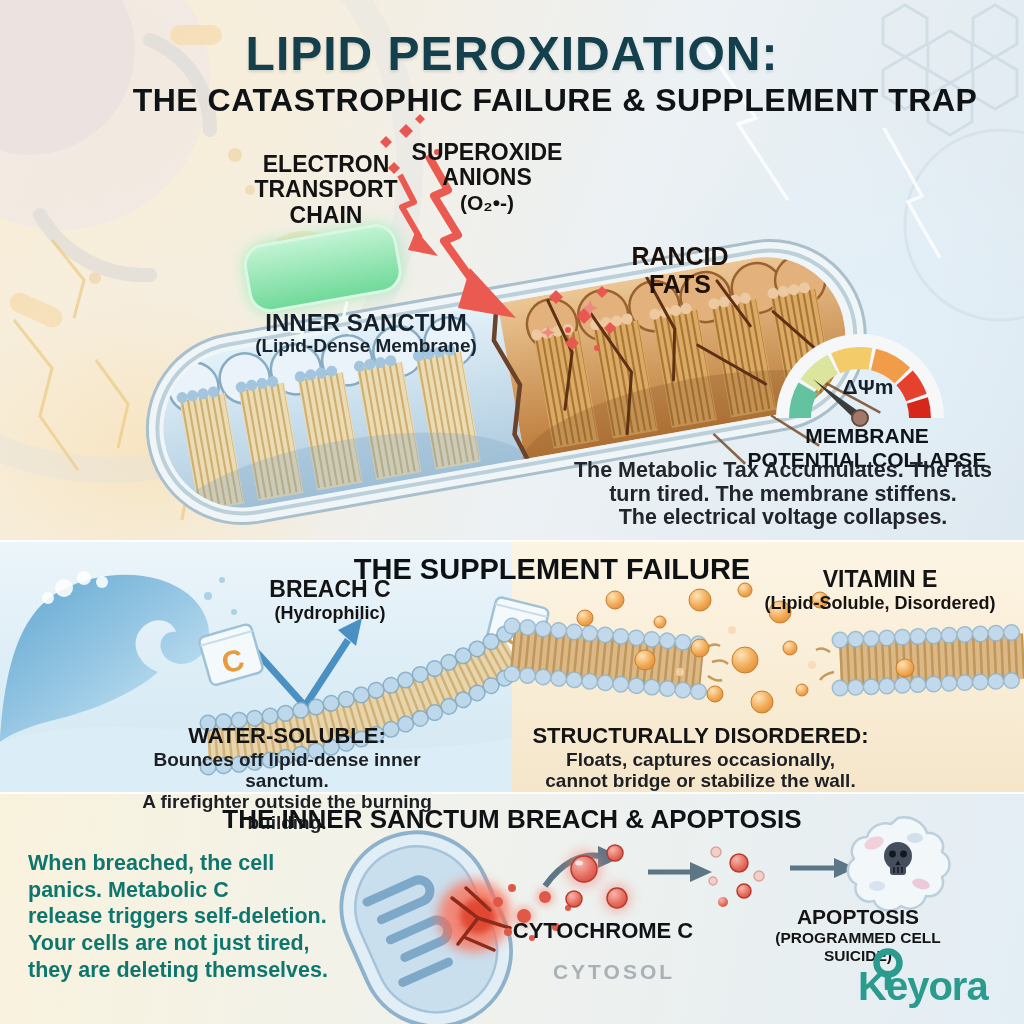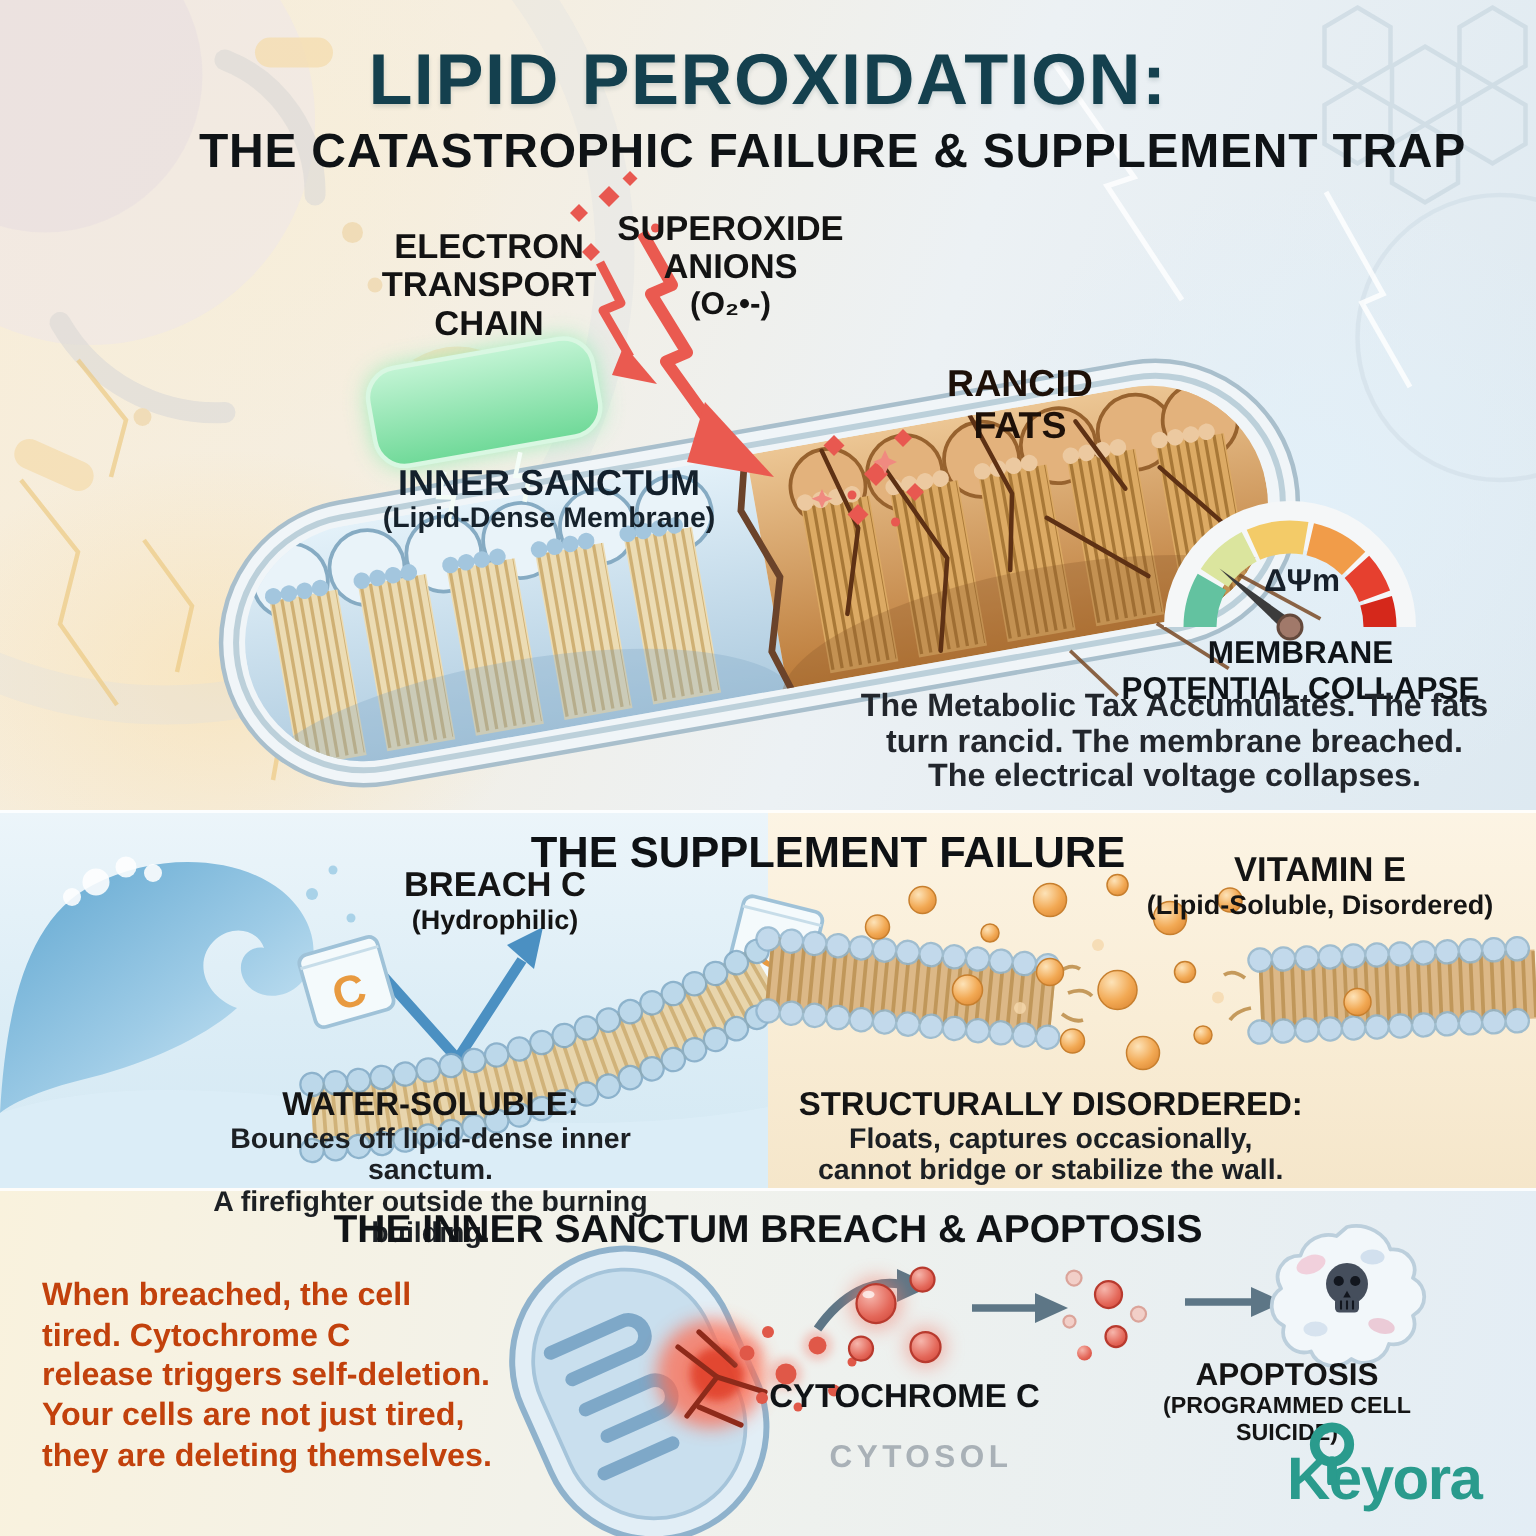--- a/index.html
+++ b/index.html
@@ -43,21 +43,21 @@
   .vitc .f1,.vite .f1{font-size:23px;font-weight:bold;}
   .vitc .f2,.vite .f2{font-size:18px;font-weight:600;}
   .vite{left:756px;top:566px;width:248px;}
   .cap{line-height:1.12;}
   .cap .ct{font-size:22px;font-weight:bold;}
   .cap .cl{font-size:19px;font-weight:600;color:#1c2024;}
   .wsol{left:112px;top:724px;width:350px;}
   .sdis{left:528px;top:724px;width:345px;}
   .bothead{left:0;top:804px;width:1024px;font-size:26px;font-weight:bold;color:#101316;}
   .breach{left:28px;top:850px;width:330px;font-size:21.5px;font-weight:600;
-          color:#c2410c;line-height:1.24;text-align:left;}
+          color:#0f766e;line-height:1.24;text-align:left;}
   .cytc{left:494px;top:918px;width:218px;font-size:22px;font-weight:bold;color:#101316;}
   .cytosol{left:528px;top:960px;width:172px;font-size:21px;font-weight:bold;
            color:#a9b1b7;letter-spacing:3px;}
   .apop{left:744px;top:905px;width:228px;line-height:1.15;}
   .apop .f1{font-size:21px;font-weight:bold;}
   .apop .f2{font-size:15.5px;font-weight:bold;}
   .brand{left:852px;top:944px;width:172px;height:78px;}
   .brand-text{position:absolute;left:6px;top:20px;font-size:40px;font-weight:bold;
               color:#2a9b8d;letter-spacing:-1px;}
 </style>
@@ -300,21 +300,21 @@
   <div class="abs ctr lbl sanctum">
     <div class="f1">INNER SANCTUM</div>
     <div class="f2">(Lipid-Dense Membrane)</div>
   </div>
   <div class="abs ctr lbl gaugelbl">
     <div>MEMBRANE</div>
     <div>POTENTIAL COLLAPSE</div>
   </div>
   <div class="abs ctr metab">
     <div>The Metabolic Tax Accumulates. The fats</div>
-    <div>turn rancid. The membrane breached.</div>
+    <div>turn tired. The membrane stiffens.</div>
     <div>The electrical voltage collapses.</div>
   </div>
 
   <svg class="abs" style="left:0;top:540px" width="1024" height="252" viewBox="0 540 1024 252">
     <defs>
       <linearGradient id="gWave" x1="0" y1="0" x2="1" y2="1">
         <stop offset="0" stop-color="#5fa6d0"></stop>
           <stop offset=".55" stop-color="#9dcbe6"></stop>
           <stop offset="1" stop-color="#d9edf8"></stop>
       </linearGradient>
@@ -541,21 +541,21 @@
           <line x1="898" y1="867" x2="898" y2="873"></line>
           <line x1="902" y1="867" x2="902" y2="873"></line>
         </g>
       </g>
     </g>
   </svg>
 
   <div class="abs ctr bothead">THE INNER SANCTUM BREACH &amp; APOPTOSIS</div>
   <div class="abs breach">
     <div>When breached, the cell</div>
-    <div>tired. Cytochrome C</div>
+    <div>panics. Metabolic C</div>
     <div>release triggers self-deletion.</div>
     <div>Your cells are not just tired,</div>
     <div>they are deleting themselves.</div>
   </div>
   <div class="abs ctr cytc">CYTOCHROME C</div>
   <div class="abs ctr cytosol">CYTOSOL</div>
   <div class="abs ctr apop">
     <div class="f1">APOPTOSIS</div>
     <div class="f2">(PROGRAMMED CELL SUICIDE)</div>
   </div>

